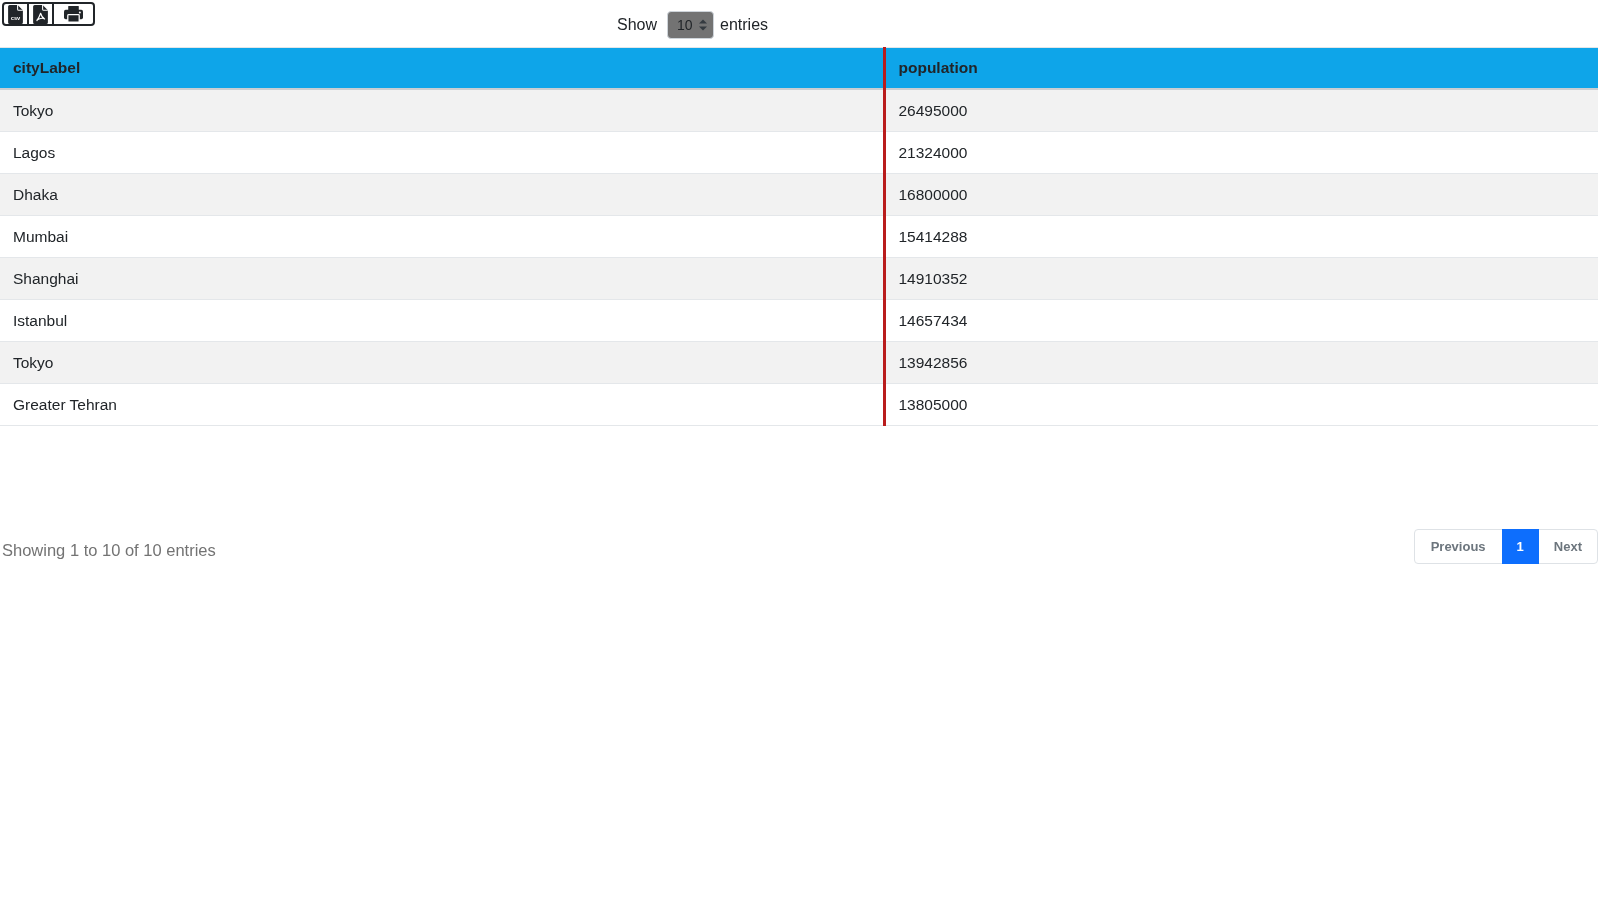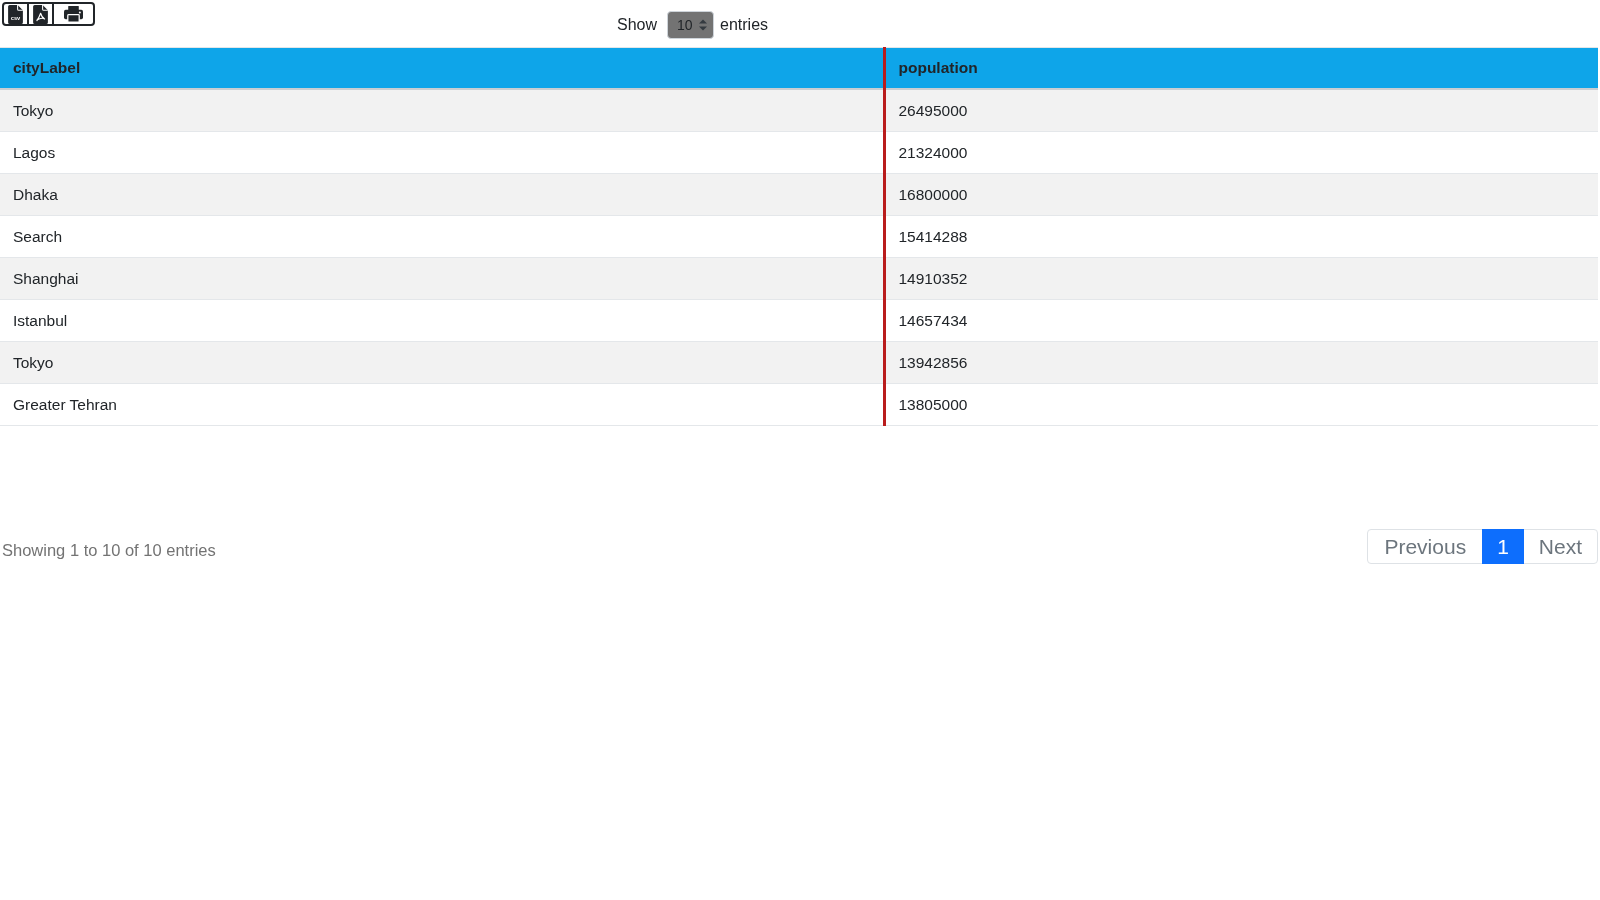--- a/index.html
+++ b/index.html
@@ -83,21 +83,21 @@
   
   .table-info {
     position: absolute; left: 2px; top: 541px;
     font-size: 16.5px; color: #737373;
   }
   .pagination { position: absolute; right: 2px; top: 529px; display: inline-flex; }
   .page-btn {
     display: inline-flex; align-items: center; justify-content: center;
     height: 35px; background: #ffffff;
     border: 1px solid #dee2e6; color: #6c757d;
-    font-size: 21px; text-decoration: none; cursor: pointer;
+    font-size: 13px; text-decoration: none; cursor: pointer; font-weight: bold;
   }
   .page-btn + .page-btn { margin-left: -1px; }
   .page-btn.prev { padding: 0 16px; border-radius: 4px 0 0 4px; }
   .page-btn.next { padding: 16px 15px; border-radius: 0 4px 4px 0; }
   .page-btn.current {
     background: var(--accent, #0d6efd); border-color: var(--accent, #0d6efd);
     color: #ffffff; padding: 0 14px; position: relative; z-index: 1;
   }
 </style>
 </head>
@@ -164,21 +164,21 @@
         </tr>
         <tr>
           <td>Lagos</td>
           <td>21324000</td>
         </tr>
         <tr>
           <td>Dhaka</td>
           <td>16800000</td>
         </tr>
         <tr>
-          <td>Search</td>
+          <td>Mumbai</td>
           <td>15414288</td>
         </tr>
         <tr>
           <td>Shanghai</td>
           <td>14910352</td>
         </tr>
         <tr>
           <td>Istanbul</td>
           <td>14657434</td>
         </tr>

